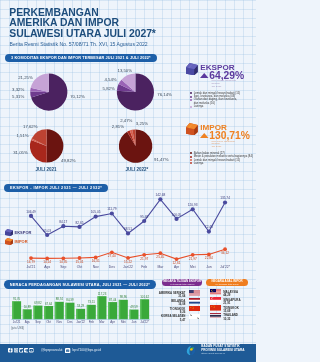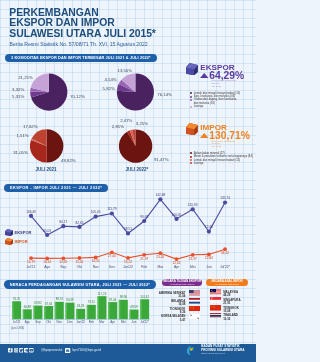--- a/index.html
+++ b/index.html
@@ -59,22 +59,22 @@
   .flogo .furl { font-size:2.5px; font-weight:normal; color:#bcd6ea; line-height:3.2px; }
   .sico { position:absolute; }
 </style>
 </head>
 <body>
 
 <div class="grid"></div>
 <div class="wrap">
   <div class="title">
     <div>PERKEMBANGAN</div>
-    <div>EKSPOR DAN IMPOR</div>
-    <div>SULAWESI UTARA JULI 2015*</div>
+    <div>AMERIKA DAN IMPOR</div>
+    <div>SULAWESI UTARA JULI 2027*</div>
   </div>
   <div class="subtitle">Berita Resmi Statistik No. 57/08/71 Th. XVI, 15 Agustus 2022</div>
   <div class="pill" style="left:5px;top:53.5px;height:8.5px;">3 KOMODITAS EKSPOR DAN IMPOR TERBESAR JULI 2021 &amp; JULI 2022*</div>
   <div id="pies">
       <svg width="256" height="362" style="position:absolute;left:0;top:0">
         <path d="M 48.8 92 L 48.80 73.40 A 18.6 18.6 0 1 1 31.07 97.61 Z" fill="#4b2260"></path>
         <path d="M 48.8 92 L 31.07 97.61 A 18.6 18.6 0 0 1 30.21 91.50 Z" fill="#6f3b8e"></path>
         <path d="M 48.8 92 L 30.21 91.50 A 18.6 18.6 0 0 1 30.71 87.66 Z" fill="#9a63b5"></path>
         <path d="M 48.8 92 L 30.71 87.66 A 18.6 18.6 0 0 1 48.80 73.40 Z" fill="#c6a3d6"></path>
         <path d="M 135.4 92 L 135.40 73.40 A 18.6 18.6 0 1 1 116.85 90.67 Z" fill="#4b2260"></path>

